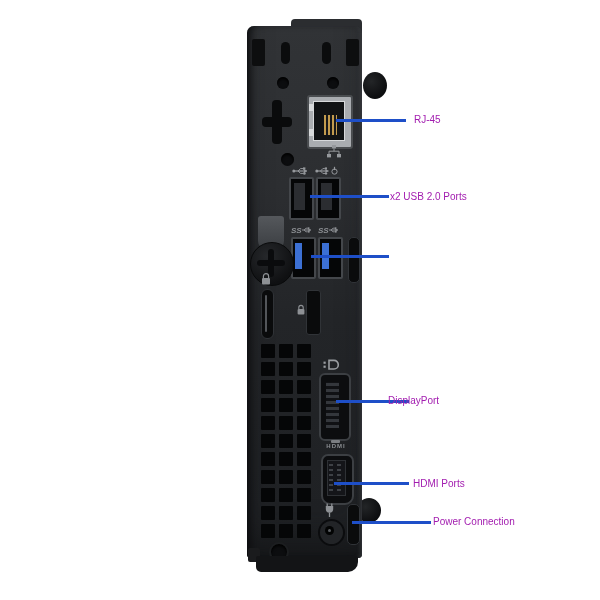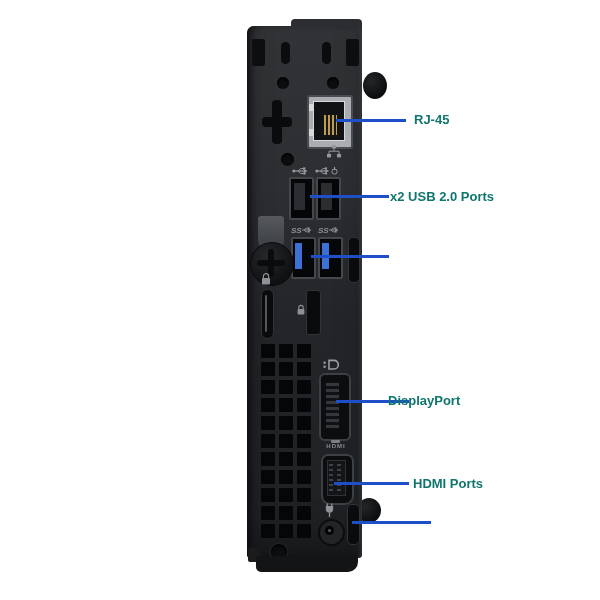--- a/index.html
+++ b/index.html
@@ -53,21 +53,21 @@
   #power-jack-pin{left:328px;top:529px;width:3px;height:3px;border-radius:50%;background:#5b5e62;}
   
   #thumbscrew-stub{left:258px;top:216px;width:26px;height:33px;
     background:linear-gradient(180deg,#55585c,#3b3e42);border-radius:3px 3px 8px 8px;}
   #thumbscrew-head{left:250px;top:242px;width:42px;height:42px;border-radius:50%;
     background:radial-gradient(circle at 38% 32%,#26282b,#0f1012 72%);border:1px solid #08090a;}
   .cross-bar{background:#0a0b0d;border-radius:3px;}
   .knob{border-radius:50%;background:radial-gradient(circle at 35% 35%,#232527,#0c0d0f 70%);}
   
   .callout-line{position:absolute;height:3px;background:#1e4fc8;}
-  .callout-label{position:absolute;font-size:13px;font-weight:700;color:#0f766e;
+  .callout-label{position:absolute;font-size:10px;font-weight:400;color:#a21caf;
     white-space:nowrap;line-height:16px;}
   svg{display:block;}
 </style>
 </head>
 <body>
 
 <div id="scene">
 
   <div class="abs knob" style="left:363px;top:72px;width:24px;height:27px;"></div>
   <div class="abs knob" style="left:357px;top:498px;width:24px;height:25px;"></div>
@@ -255,14 +255,15 @@
 
   <div class="callout-line" style="left:311px;top:255px;width:78px;"></div>
 
   <div class="callout-line" style="left:336px;top:400px;width:73px;"></div>
   <div class="callout-label" style="left:388px;top:393px;">DisplayPort</div>
 
   <div class="callout-line" style="left:334px;top:482px;width:75px;"></div>
   <div class="callout-label" style="left:413px;top:476px;">HDMI Ports</div>
 
   <div class="callout-line" style="left:352px;top:521px;width:79px;"></div>
+  <div class="callout-label" style="left:433px;top:514px;">Power Connection</div>
 
 </div>
 
 </body></html>

